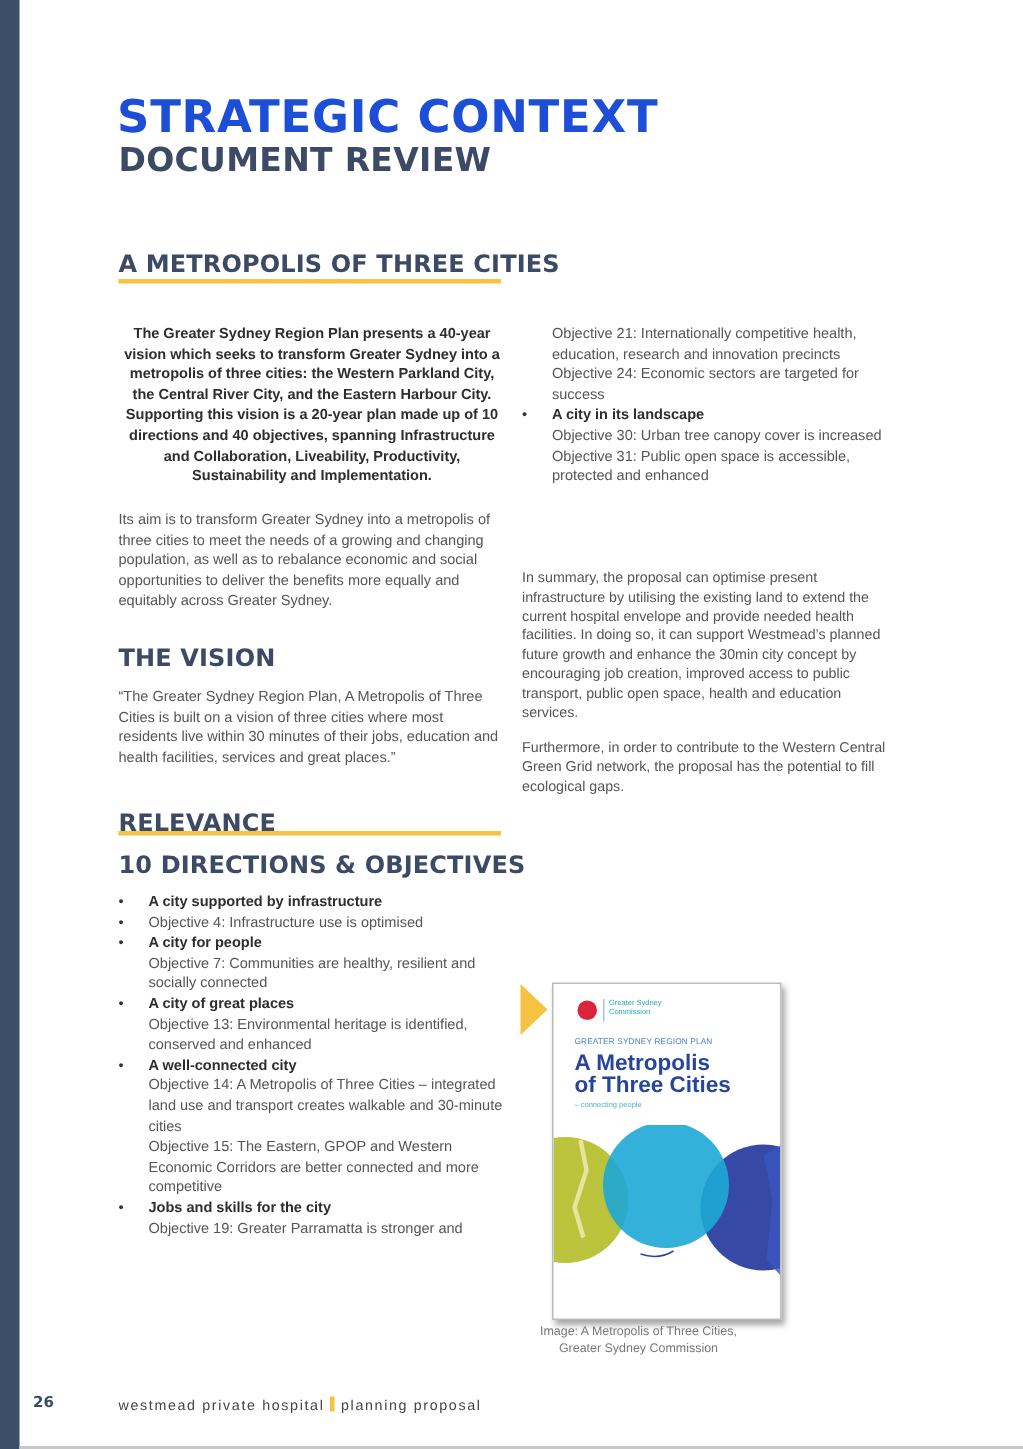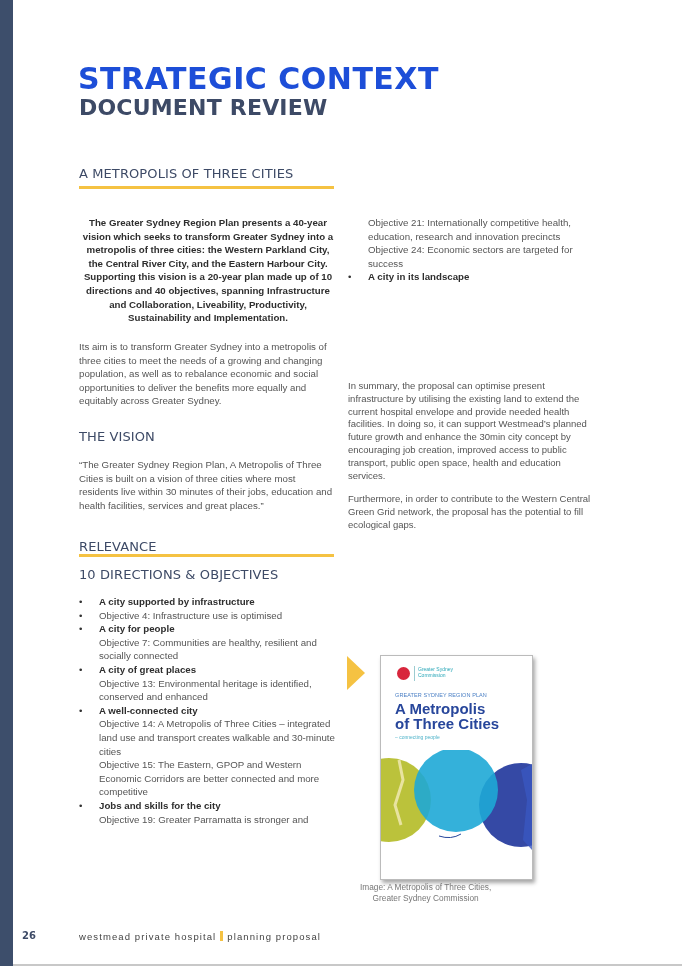--- a/index.html
+++ b/index.html
@@ -6,37 +6,37 @@
   body { width:682px; height:966px; position:relative; background:#ffffff; overflow:hidden;
          font-family:"Liberation Sans", "DejaVu Sans", sans-serif; color:#3a3a3a; }
   .side-bar { position:absolute; left:0; top:0; width:13px; height:966px; background:#3d4e6b; }
   .bottom-line { position:absolute; left:13px; right:0; bottom:0; height:2px; background:#c8c8c8; }
 
   .title-main { position:absolute; left:78px; top:62px; font-size:30px; font-weight:900; color:#1d4ed8;
                 letter-spacing:0.5px; font-family:"DejaVu Sans", sans-serif; line-height:34px; }
   .title-sub { position:absolute; left:79px; top:97px; font-size:22px; font-weight:900; color:#3d4a66;
                font-family:"DejaVu Sans", sans-serif; letter-spacing:0.2px; line-height:22px; }
 
-  .sec-head { position:absolute; left:79px; font-size:13px; font-weight:400; color:#3d4a66;
+  .sec-head { position:absolute; left:79px; font-size:16px; font-weight:700; color:#3d4a66;
               font-family:"DejaVu Sans", sans-serif; letter-spacing:0.1px; }
   .rule { position:absolute; left:79px; height:3px; background:#f5c242; }
 
   .para { position:absolute; font-size:9.7px; line-height:13.6px; color:#555; }
   .para.bold { font-weight:bold; color:#2e2e2e;text-align:center; }
 
   .list { position:absolute; margin:0; padding:0; list-style:none; font-size:9.7px; line-height:13.6px; color:#555; }
   .list li { position:relative; padding-left:20px; }
   .list li .bullet { position:absolute; left:0; top:0; color:#333; }
   .list li .head { font-weight:bold; color:#2e2e2e; display:block; }
   .list li .obj { display:block; }
 
   .arrow { position:absolute; left:347px; top:656px; width:0; height:0;
            border-top:17px solid transparent; border-bottom:17px solid transparent; border-left:18px solid #f5c242; }
 
-  .cover { position:absolute; left:380px; top:655px; width:151px; height:223px; background:#fff;
+  .cover { position:absolute; left:368px; top:655px; width:151px; height:223px; background:#fff;
            border:1px solid #bbb; box-shadow:2px 3px 4px rgba(0,0,0,0.35); overflow:hidden; }
   .cover .logo { position:absolute; left:16px; top:11px; width:13px; height:13px; border-radius:50%; background:#d8263c; }
   .cover .logo-sep { position:absolute; left:33px; top:10px; width:1px; height:15px; background:#9ccbd0; }
   .cover .gsc { position:absolute; left:37px; top:10px; font-size:5px; line-height:6px; color:#2aa7b8; }
   .cover .plan { position:absolute; left:14px; top:36px; font-size:5.5px; color:#4a7fc4; letter-spacing:0.1px; }
   .cover .ctitle { position:absolute; left:14px; top:45px; font-size:15px; line-height:15px; font-weight:bold; color:#27469b; }
   .cover .csub { position:absolute; left:14px; top:78px; font-size:5px; color:#4fb3c9; }
   .cover svg { position:absolute; left:0; top:94px; }
 
   .caption { position:absolute; left:360px; top:882px; font-size:8.3px; line-height:11px; color:#777;text-align:center; }
@@ -100,20 +100,22 @@
 </ul>
 
 <ul class="list" style="left:348px; top:216px; width:250px;">
   <li>
     <span class="obj">Objective 21: Internationally competitive health, education, research and innovation precincts</span>
     <span class="obj">Objective 24: Economic sectors are targeted for success</span>
   </li>
   <li>
     <span class="bullet">•</span>
     <span class="head">A city in its landscape</span>
+    <span class="obj">Objective 30: Urban tree canopy cover is increased</span>
+    <span class="obj">Objective 31: Public open space is accessible, protected and enhanced</span>
   </li>
 </ul>
 
 <div class="para" style="left:348px; top:380px; width:248px; font-size:9.5px; line-height:12.8px;">In summary, the proposal can optimise present infrastructure by utilising the existing land to extend the current hospital envelope and provide needed health facilities. In doing so, it can support Westmead’s planned future growth and enhance the 30min city concept by encouraging job creation, improved access to public transport, public open space, health and education services.</div>
 <div class="para" style="left:348px; top:493px; width:248px; font-size:9.5px; line-height:12.8px;">Furthermore, in order to contribute to the Western Central Green Grid network, the proposal has the potential to fill ecological gaps.</div>
 
 <div class="arrow"></div>
 <div class="cover">
   <div class="logo"></div>
   <div class="logo-sep"></div>

